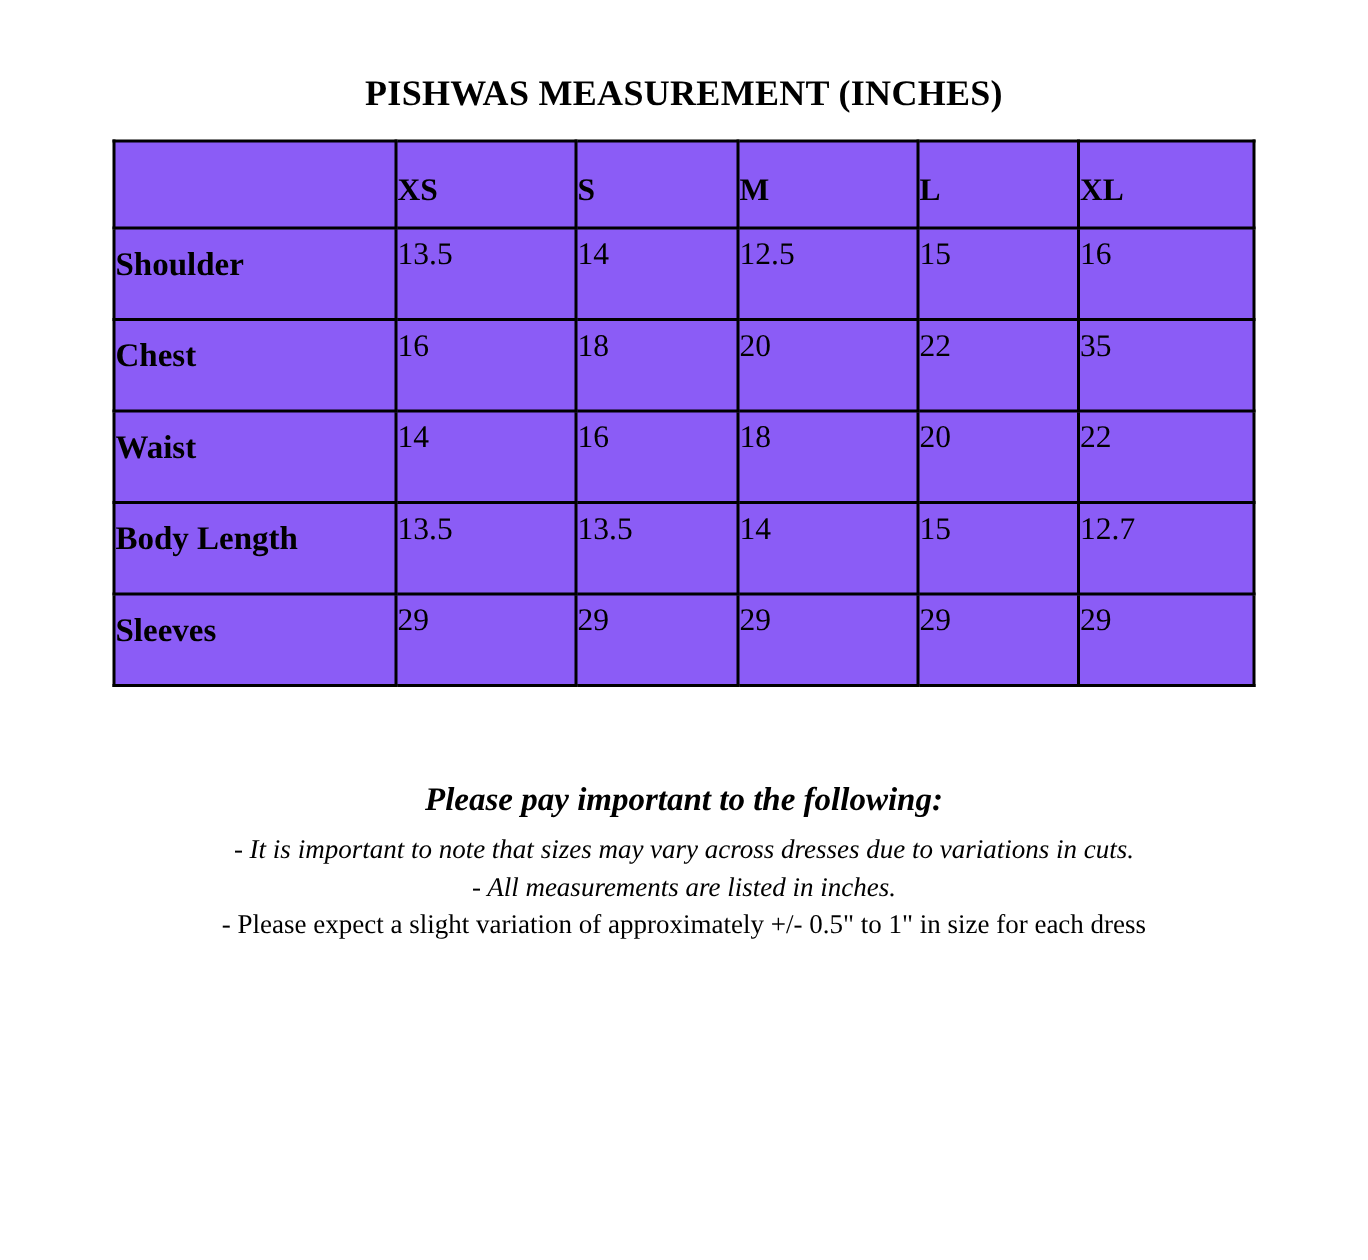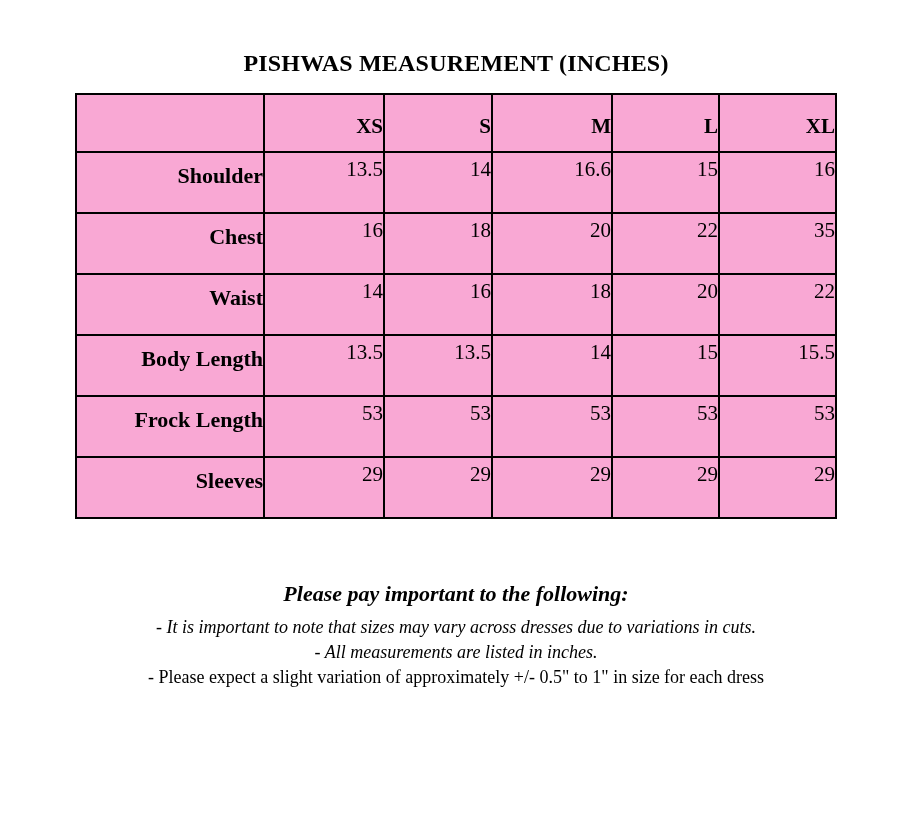--- a/index.html
+++ b/index.html
@@ -25,23 +25,23 @@
     letter-spacing: 0.2px;
   }
   table.size-table {
     width: 760px;
     margin: 0 auto;
     border-collapse: collapse;
     table-layout: fixed;
   }
   .size-table th, .size-table td {
     border: 2px solid #000000;
-    text-align: right;
+    text-align: left;
     vertical-align: middle;
-    background: #f9a8d4;
+    background: #8b5cf6;
     padding: 0;
   }
   .size-table thead tr {
     height: 58px;
   }
   .size-table thead th {
     font-size: 21px;
     font-weight: 700;
     padding-top: 6px;
   }
@@ -106,21 +106,21 @@
         <th>M</th>
         <th>L</th>
         <th>XL</th>
       </tr>
     </thead>
     <tbody>
       <tr>
         <th>Shoulder</th>
         <td>13.5</td>
         <td>14</td>
-        <td>16.6</td>
+        <td>12.5</td>
         <td>15</td>
         <td>16</td>
       </tr>
       <tr>
         <th>Chest</th>
         <td>16</td>
         <td>18</td>
         <td>20</td>
         <td>22</td>
         <td>35</td>
@@ -132,29 +132,21 @@
         <td>18</td>
         <td>20</td>
         <td>22</td>
       </tr>
       <tr>
         <th>Body Length</th>
         <td>13.5</td>
         <td>13.5</td>
         <td>14</td>
         <td>15</td>
-        <td>15.5</td>
-      </tr>
-      <tr>
-        <th>Frock Length</th>
-        <td>53</td>
-        <td>53</td>
-        <td>53</td>
-        <td>53</td>
-        <td>53</td>
+        <td>12.7</td>
       </tr>
       <tr>
         <th>Sleeves</th>
         <td>29</td>
         <td>29</td>
         <td>29</td>
         <td>29</td>
         <td>29</td>
       </tr>
     </tbody>

